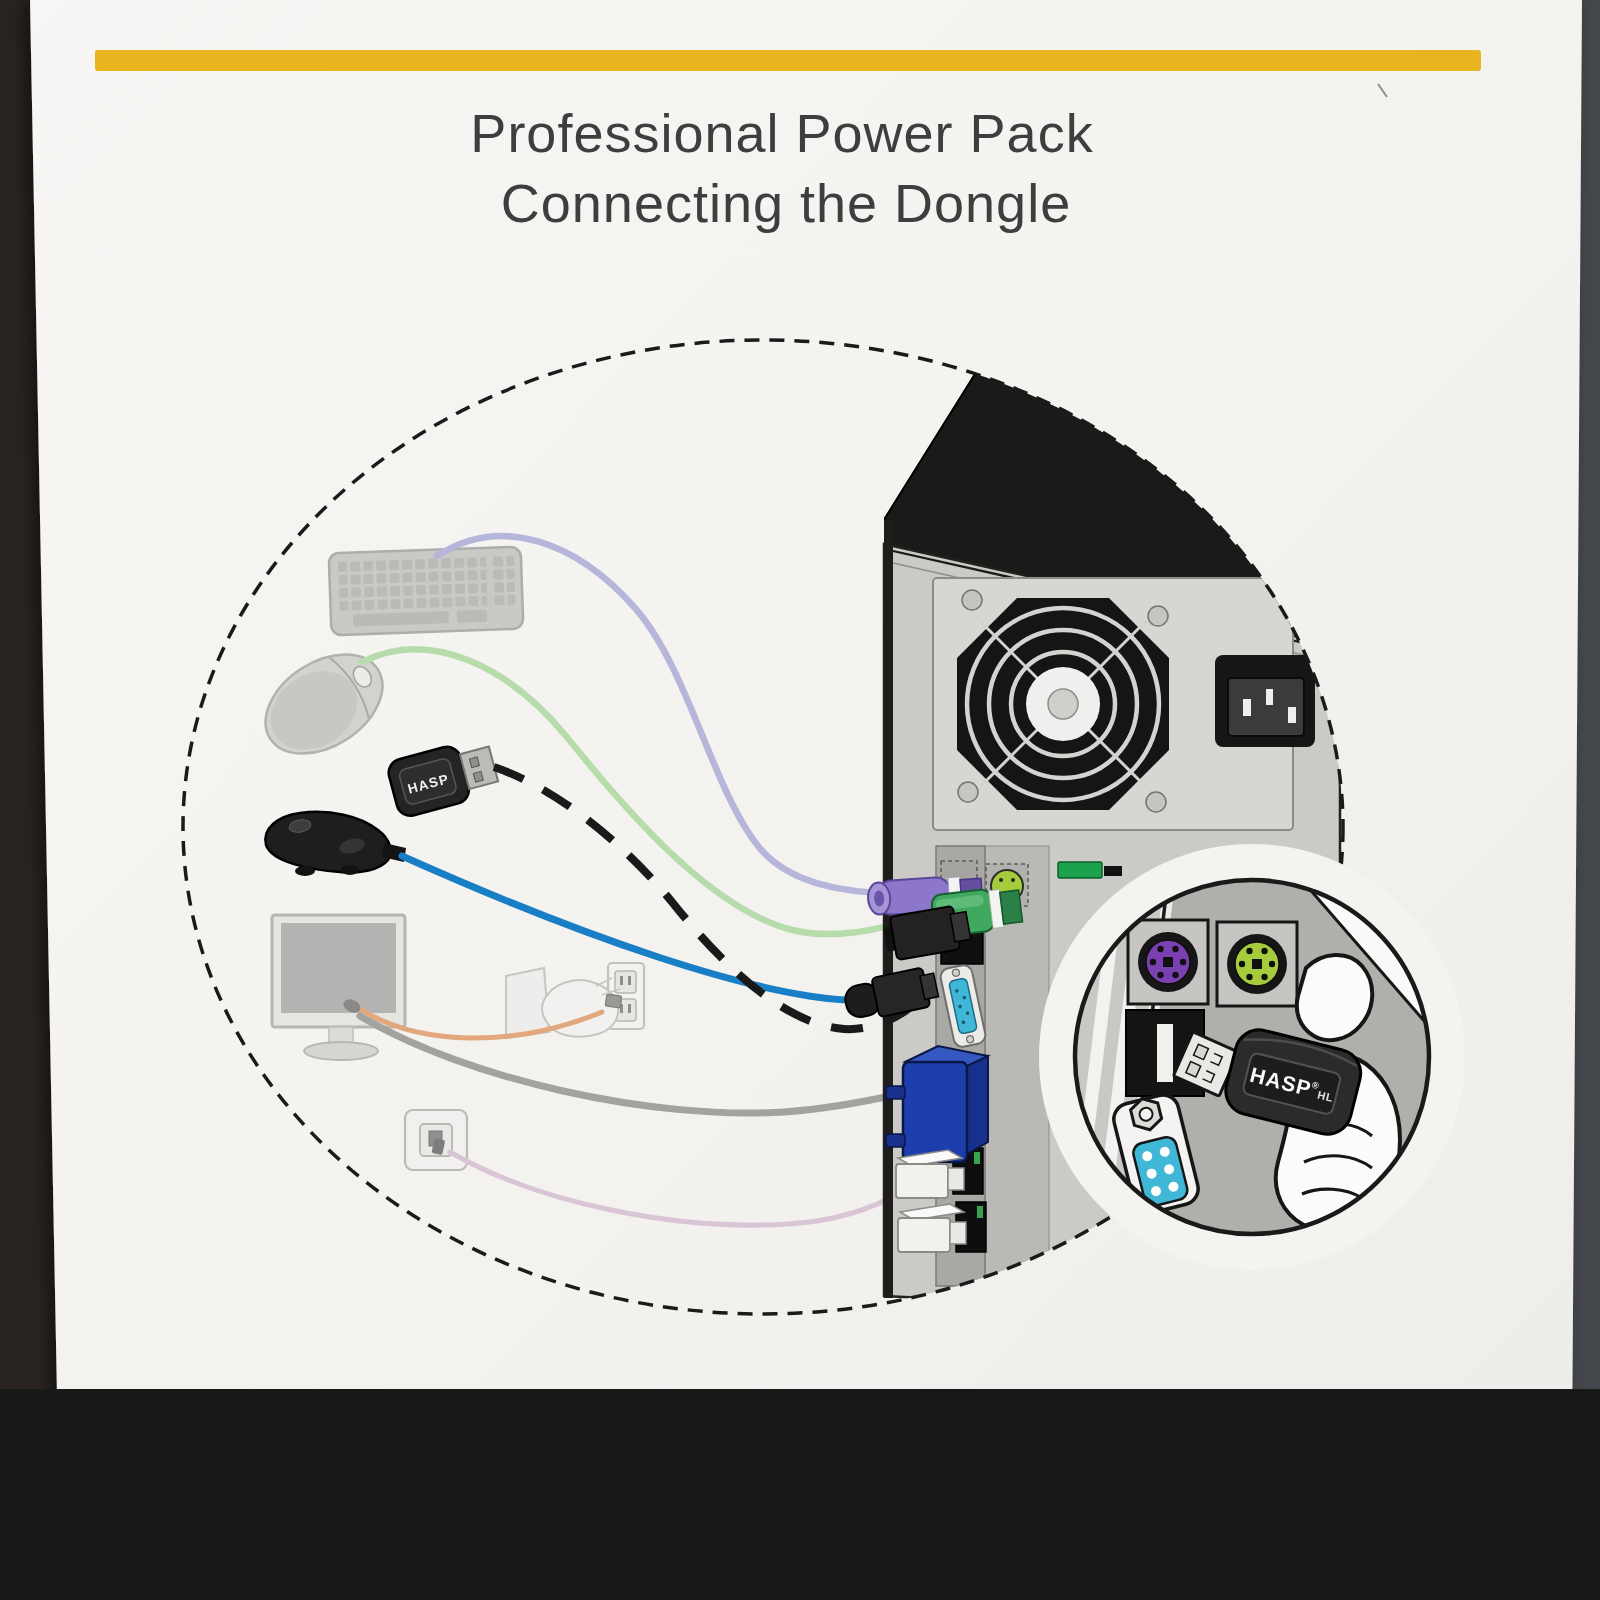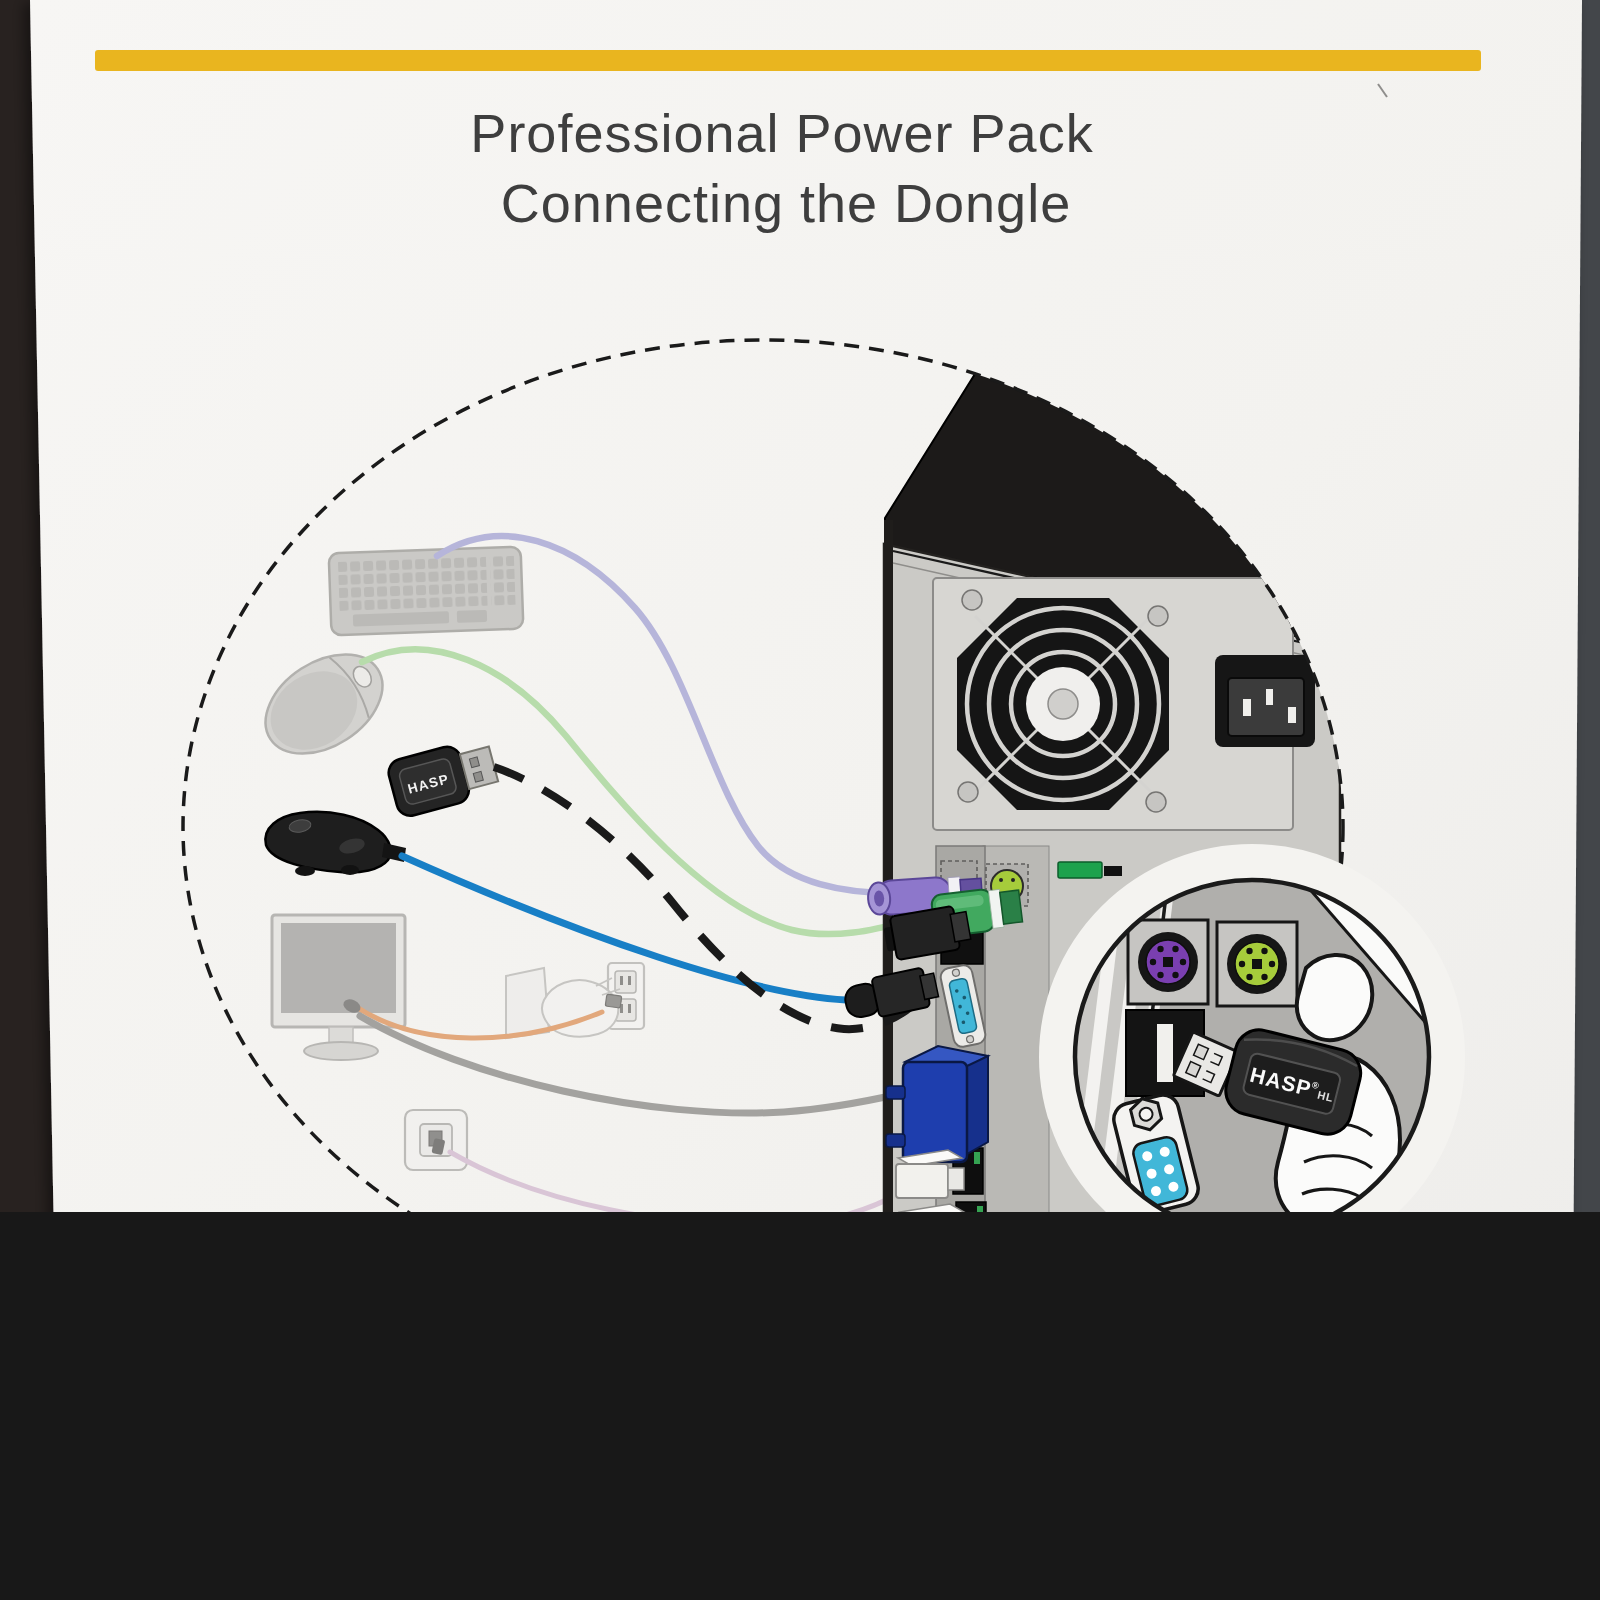--- a/index.html
+++ b/index.html
@@ -1,16 +1,16 @@
 <!DOCTYPE html>
 <html style="--paper: #f4f3f0; --backdrop-left: #282220; --backdrop-right: #43464a; --accent-yellow: #e9b51f; --title-text: #3e3e3e; --ink: #1a1a1a; --pc-body: #cbcac6; --pc-roof: #1c1a19; --pc-panel-strip: #a9a8a4; --pc-panel-band: #bab9b5; --psu-plate: #d7d6d2; --port-purple: #7a3fb0; --port-green: #a6cc3b; --ps2-plug-purple: #8d77cb; --ps2-plug-purple-dark: #64509f; --ps2-plug-green: #41a95f; --ps2-plug-green-dark: #2a8047; --serial-teal: #41b7d8; --vga-blue: #1e3eae; --vga-blue-light: #3557c2; --vga-blue-dark: #16308c; --rj-white: #f2f1ed; --switch-green: #1ca24d; --cable-lavender: #b6b5da; --cable-green: #b7dcab; --cable-blue: #187fc6; --cable-orange: #e2a87c; --cable-gray: #a3a29f; --cable-pink: #d9c5d6; --faded-fill: #d8d7d4; --faded-stroke: #b5b4b1; --inset-panel: #b0afac; --white: #fbfbfa;"><head>
 <meta charset="utf-8">
 <style>
   html,body { margin:0; padding:0; background:#181818; }
-  .stage { position:relative; width:1600px; height:1212px; overflow:hidden;
+  .stage { position:relative; width:1600px; height:1389px; overflow:hidden;
            font-family:"Liberation Sans", sans-serif; }
   svg { position:absolute; inset:0; display:block; }
   .title-text { font-family:"Liberation Sans", sans-serif; font-weight:400;
                 letter-spacing:1px; fill:var(--title-text); }
   .dongle-label { font-family:"Liberation Sans", sans-serif; font-weight:700; fill:#f2f2f2; }
 </style>
 </head>
 <body>
 
 <div class="stage">

